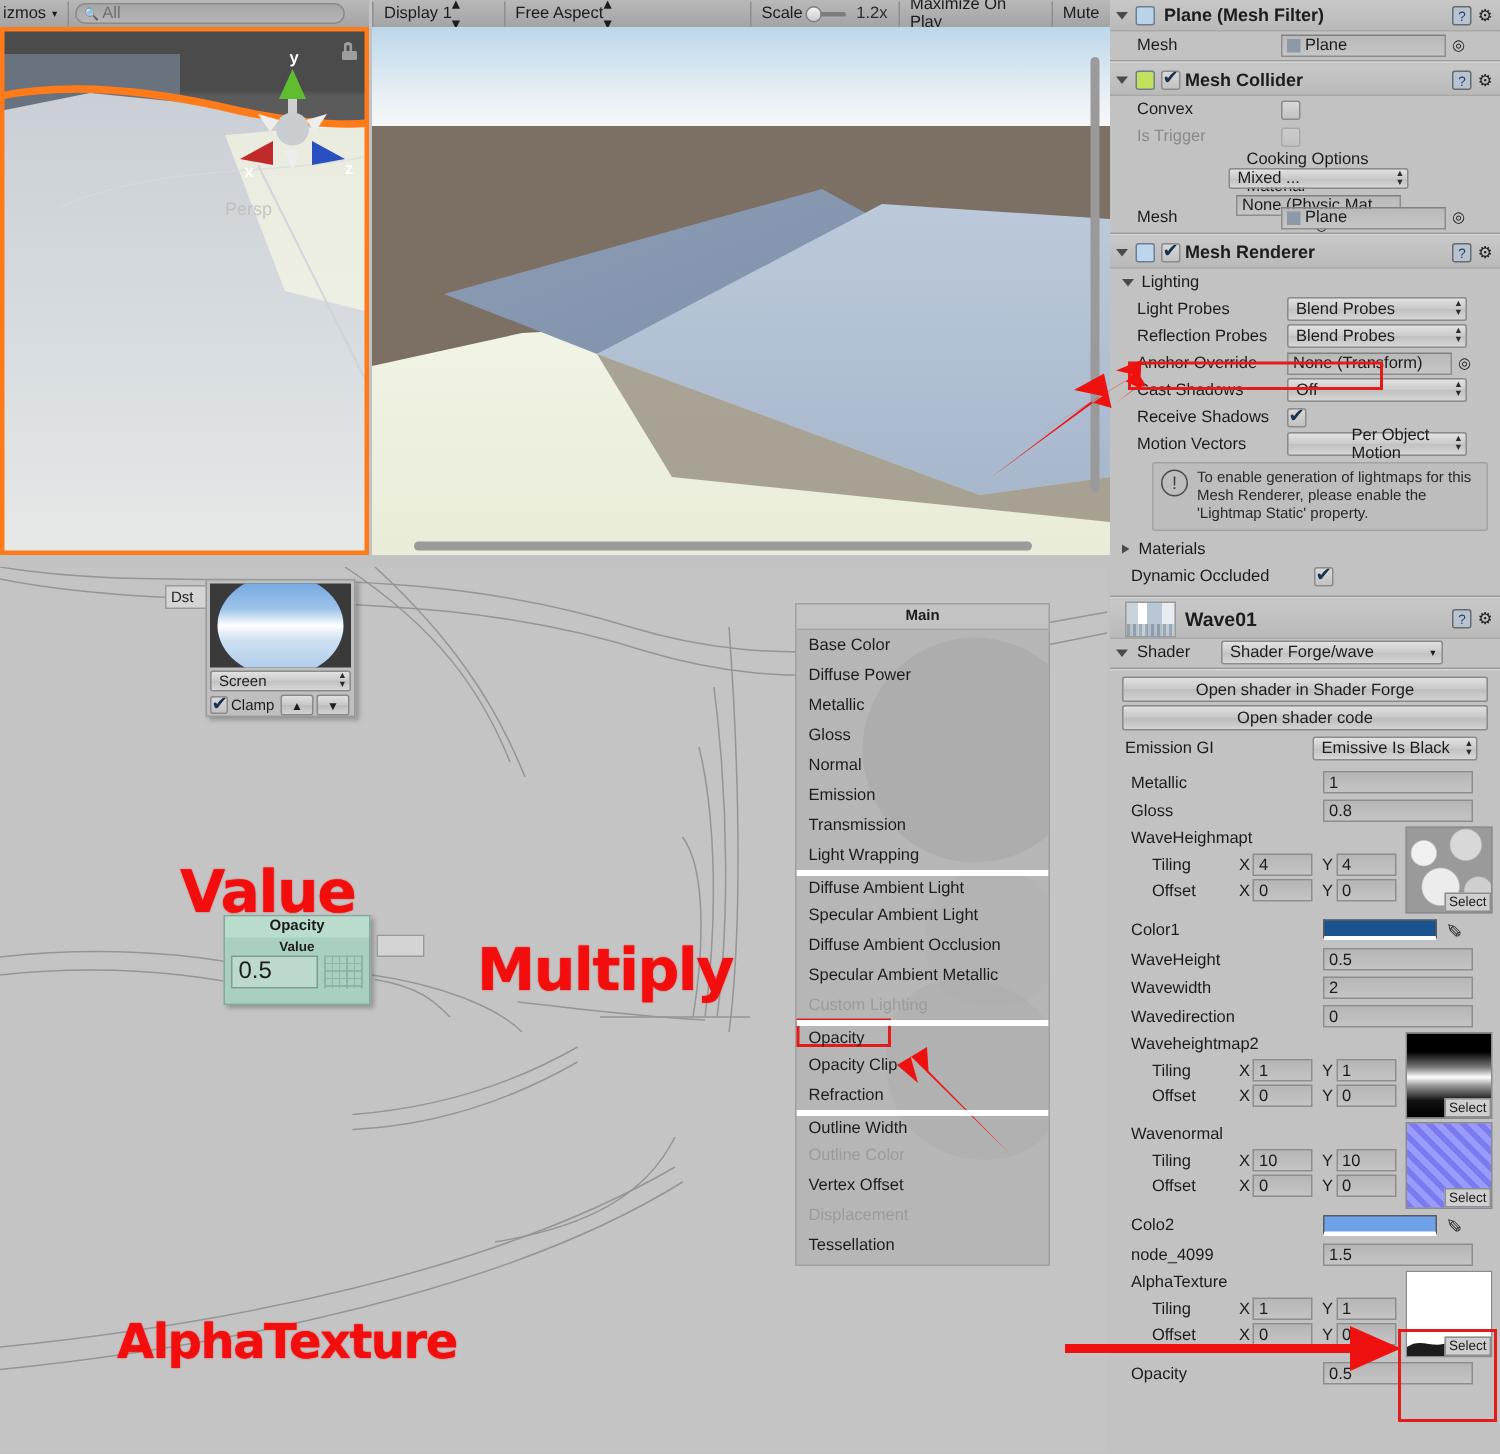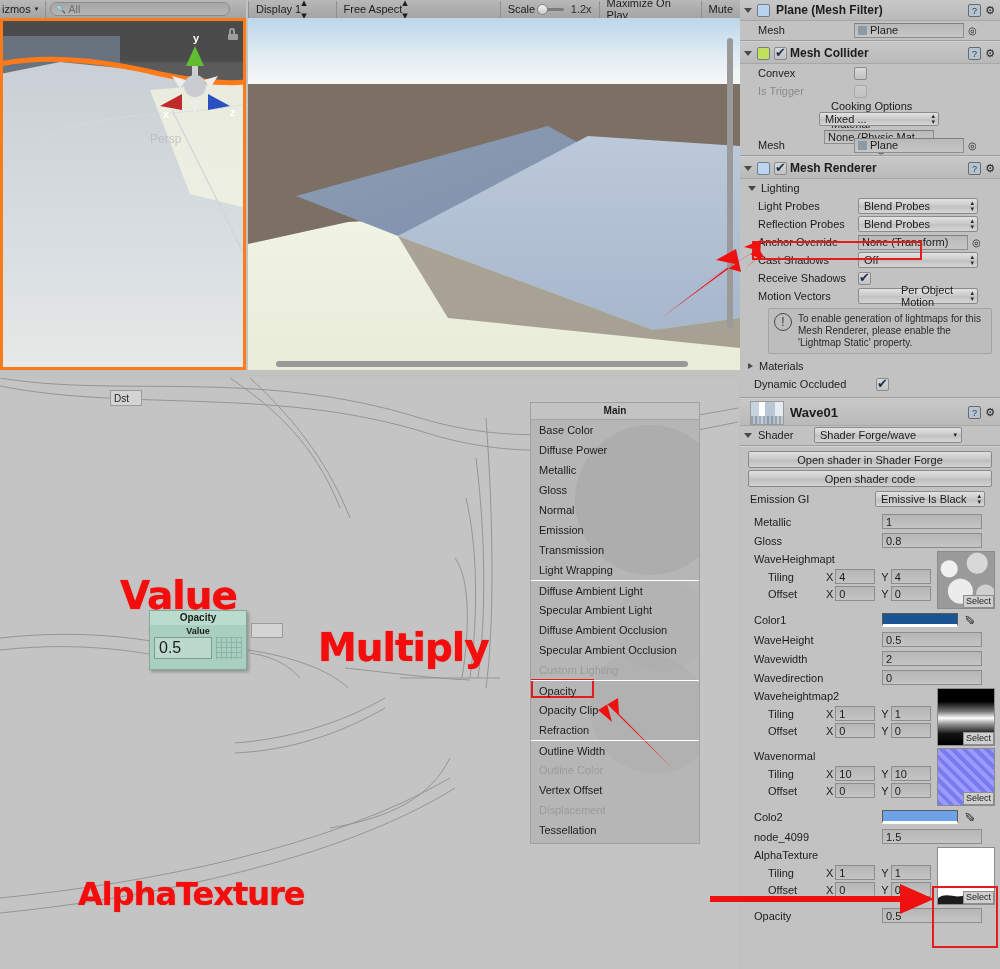--- a/index.html
+++ b/index.html
@@ -73,21 +73,21 @@
     font-size:10px; display:flex; align-items:center; padding-left:3px; color:#222;
   }
 
   
   #mainnode { position:absolute; left:530px; top:402px; width:170px; height:442px;
     background:#b6b6b6; border:1px solid #a0a0a0; overflow:hidden; }
   #mainnode .hdr { font-size:10px; font-weight:bold; text-align:center; padding:2px 0 3px;
     background:#c3c3c3; border-bottom:1px solid #a6a6a6; }
   .slot { height:20px; display:flex; align-items:center; padding-left:8px; font-size:11px; position:relative; z-index:2;}
   .slot.dim { color:#9b9b9b; }
-  .slot-sep { border-top:1px solid #ffffff;text-align:center; }
+  .slot-sep { border-top:4px solid #ffffff;text-align:center; }
 
   
   #inspector { position:absolute; left:740px; top:0; width:260px; height:969px;
     background:#c2c2c2; overflow:hidden; font-size:11px; }
   .insp-head { display:flex; align-items:center; height:21px; padding-left:4px;
     background:linear-gradient(to bottom,#c8c8c8,#b9b9b9); border-bottom:1px solid #a8a8a8;}
   .insp-title { font-weight:bold; font-size:12px; }
   .row { display:flex; align-items:center; height:18px; padding-left:6px; }
   .row .name { flex:0 0 auto; }
   .sect-sep { border-top:1px solid #9c9c9c; border-bottom:1px solid #d4d4d4; height:0; margin:1px 0;}
@@ -257,20 +257,40 @@
         <path d="M455 180 C470 200, 470 250, 462 300"></path>
         <path d="M466 120 C478 170, 478 240, 470 300"></path>
         <path d="M476 80 C486 160, 486 240, 478 300"></path>
         <path d="M486 40 C494 150, 494 250, 486 310"></path>
       </g>
     </svg>
 
     <div class="sf-port" style="left:110px;top:12px;width:32px;">
       <span>Dst</span>
     </div>
+    <div class="sf-node" style="left:137px;top:8px;width:100px;height:92px;padding:2px;">
+      <div style="width:94px;height:56px;background:#3a3a3a;position:relative;overflow:hidden;">
+        <div style="position:absolute;left:5px;top:-6px;width:84px;height:68px;border-radius:50%;
+          background:linear-gradient(to bottom,#6aa0de 0%,#9dc4ea 34%,#ffffff 50%,#cfe0f2 64%,#a9c9e8 100%);"></div>
+      </div>
+      <div class="u-popup" style="margin-top:2px;height:14px;width:94px;font-size:10px;">
+        <span>Screen</span>
+        <span class="updown">▴<br>▾</span>
+      </div>
+      <div style="display:flex;align-items:center;margin-top:2px;gap:2px;">
+        <div class="u-check on" style="width:12px;height:12px;"></div>
+        <span style="font-size:10px;">Clamp</span>
+        <div class="u-btn" style="width:22px;height:14px;font-size:8px;margin-left:2px;">
+          <span>▲</span>
+        </div>
+        <div class="u-btn" style="width:22px;height:14px;font-size:8px;">
+          <span>▼</span>
+        </div>
+      </div>
+    </div>
 
     <div class="sf-node sf-green" style="left:149px;top:232px;width:98px;height:60px;">
       <div class="sf-title">Opacity</div>
       <div style="text-align:center;font-size:9px;font-weight:bold;padding:1px 0;">Value</div>
       <div style="display:flex;padding:0 4px 4px 4px;gap:4px;align-items:center;">
         <div style="flex:1;height:22px;background:#bcd9ce;border:1px solid #7d9d92;display:flex;align-items:center;padding-left:4px;font-size:16px;">
           <span>0.5</span>
         </div>
         <div style="width:26px;height:22px;
           background:repeating-linear-gradient(to right,#8fb3a7 0 1px,transparent 1px 5px),
@@ -316,21 +336,21 @@
         <div class="slot slot-sep">
           <span>Diffuse Ambient Light</span>
         </div>
         <div class="slot">
           <span>Specular Ambient Light</span>
         </div>
         <div class="slot">
           <span>Diffuse Ambient Occlusion</span>
         </div>
         <div class="slot">
-          <span>Specular Ambient Occlusion</span>
+          <span>Specular Ambient Metallic</span>
         </div>
         <div class="slot dim">
           <span>Custom Lighting</span>
         </div>
         <div class="slot slot-sep">
           <span>Opacity</span>
         </div>
         <div class="slot">
           <span>Opacity Clip</span>
         </div>

